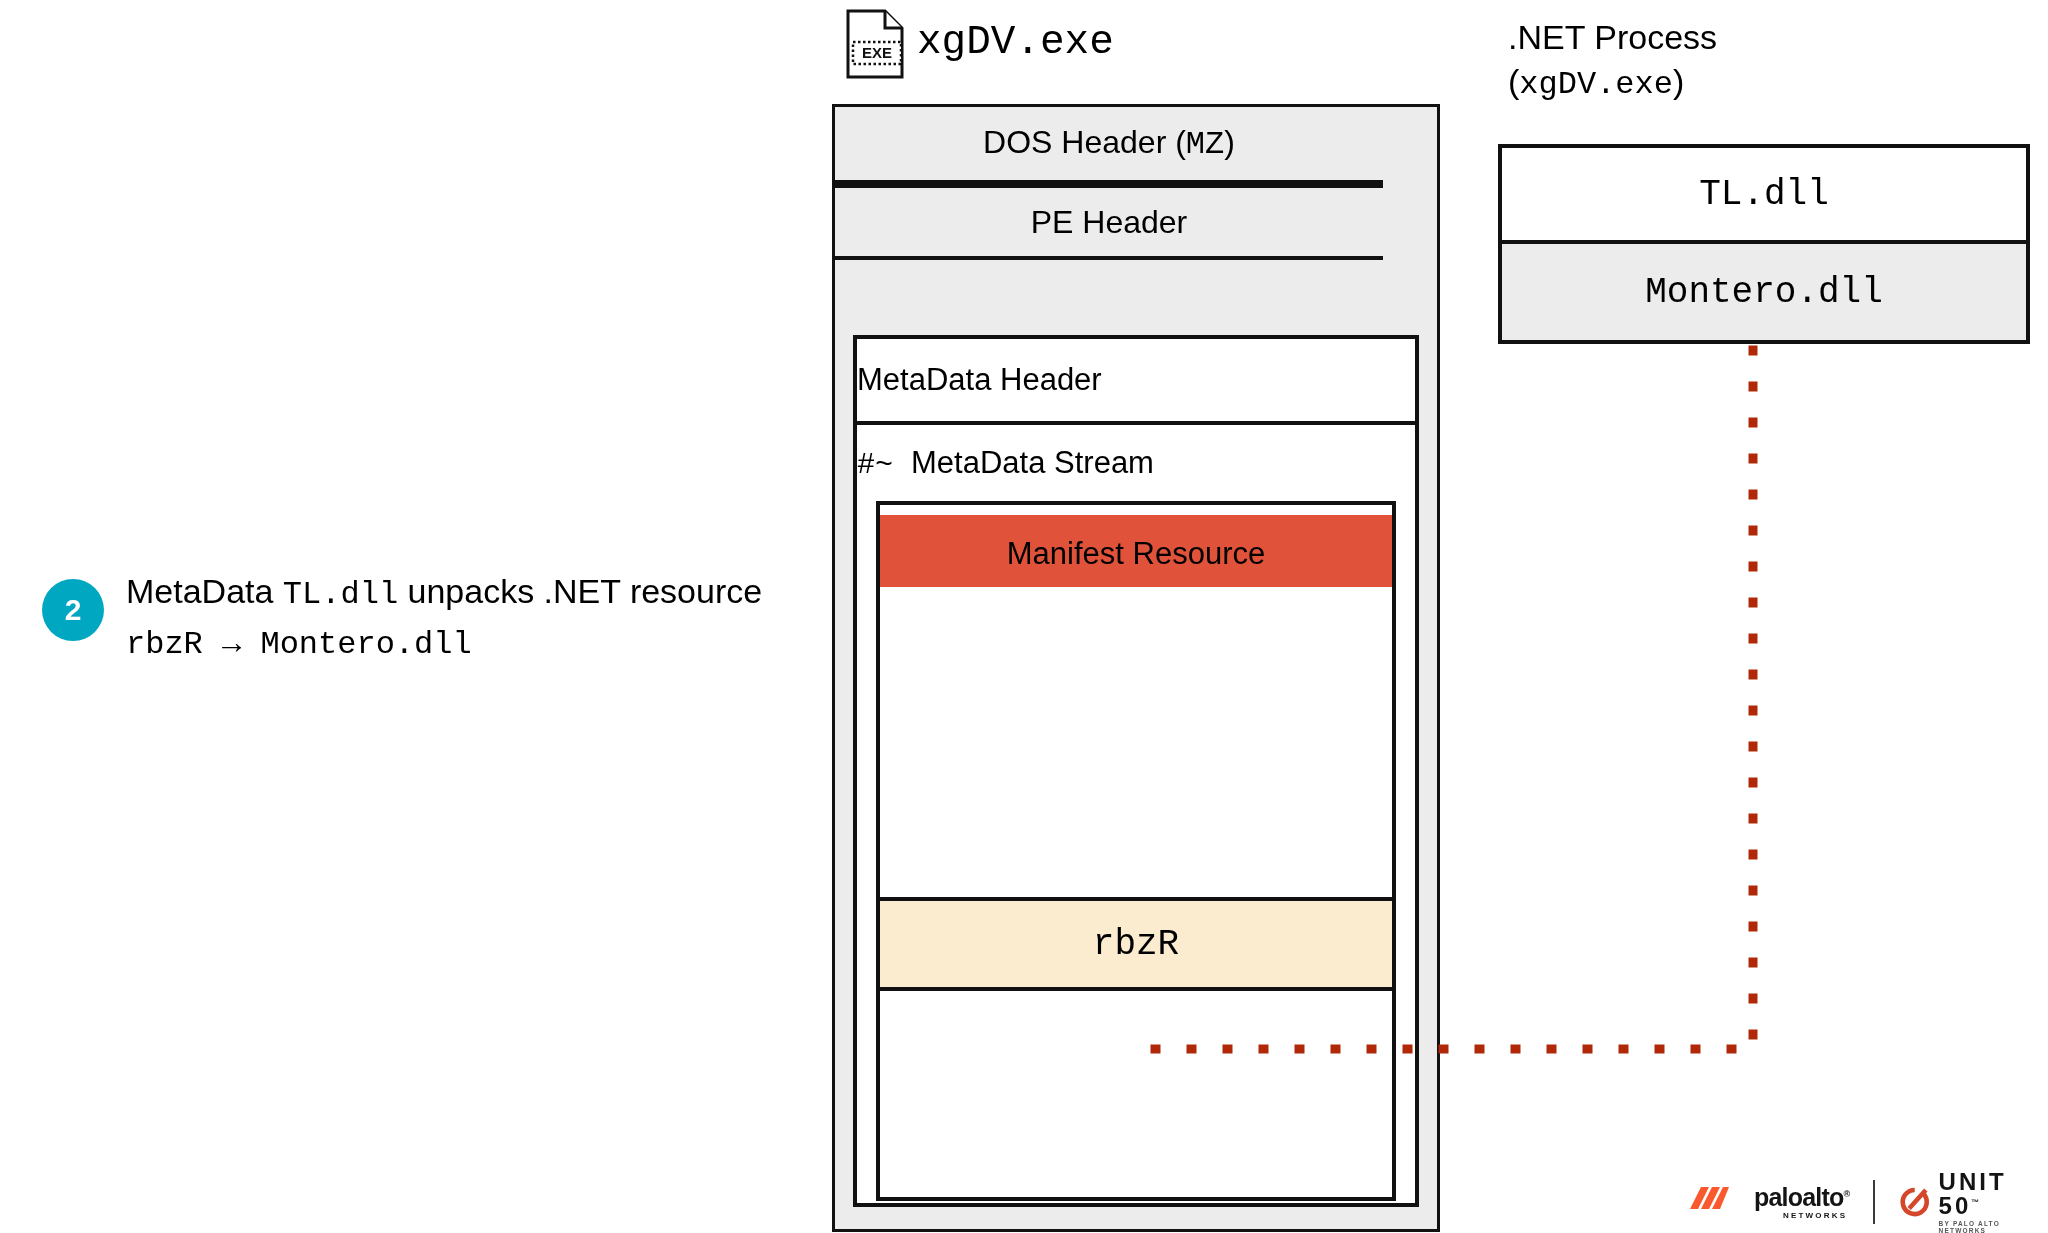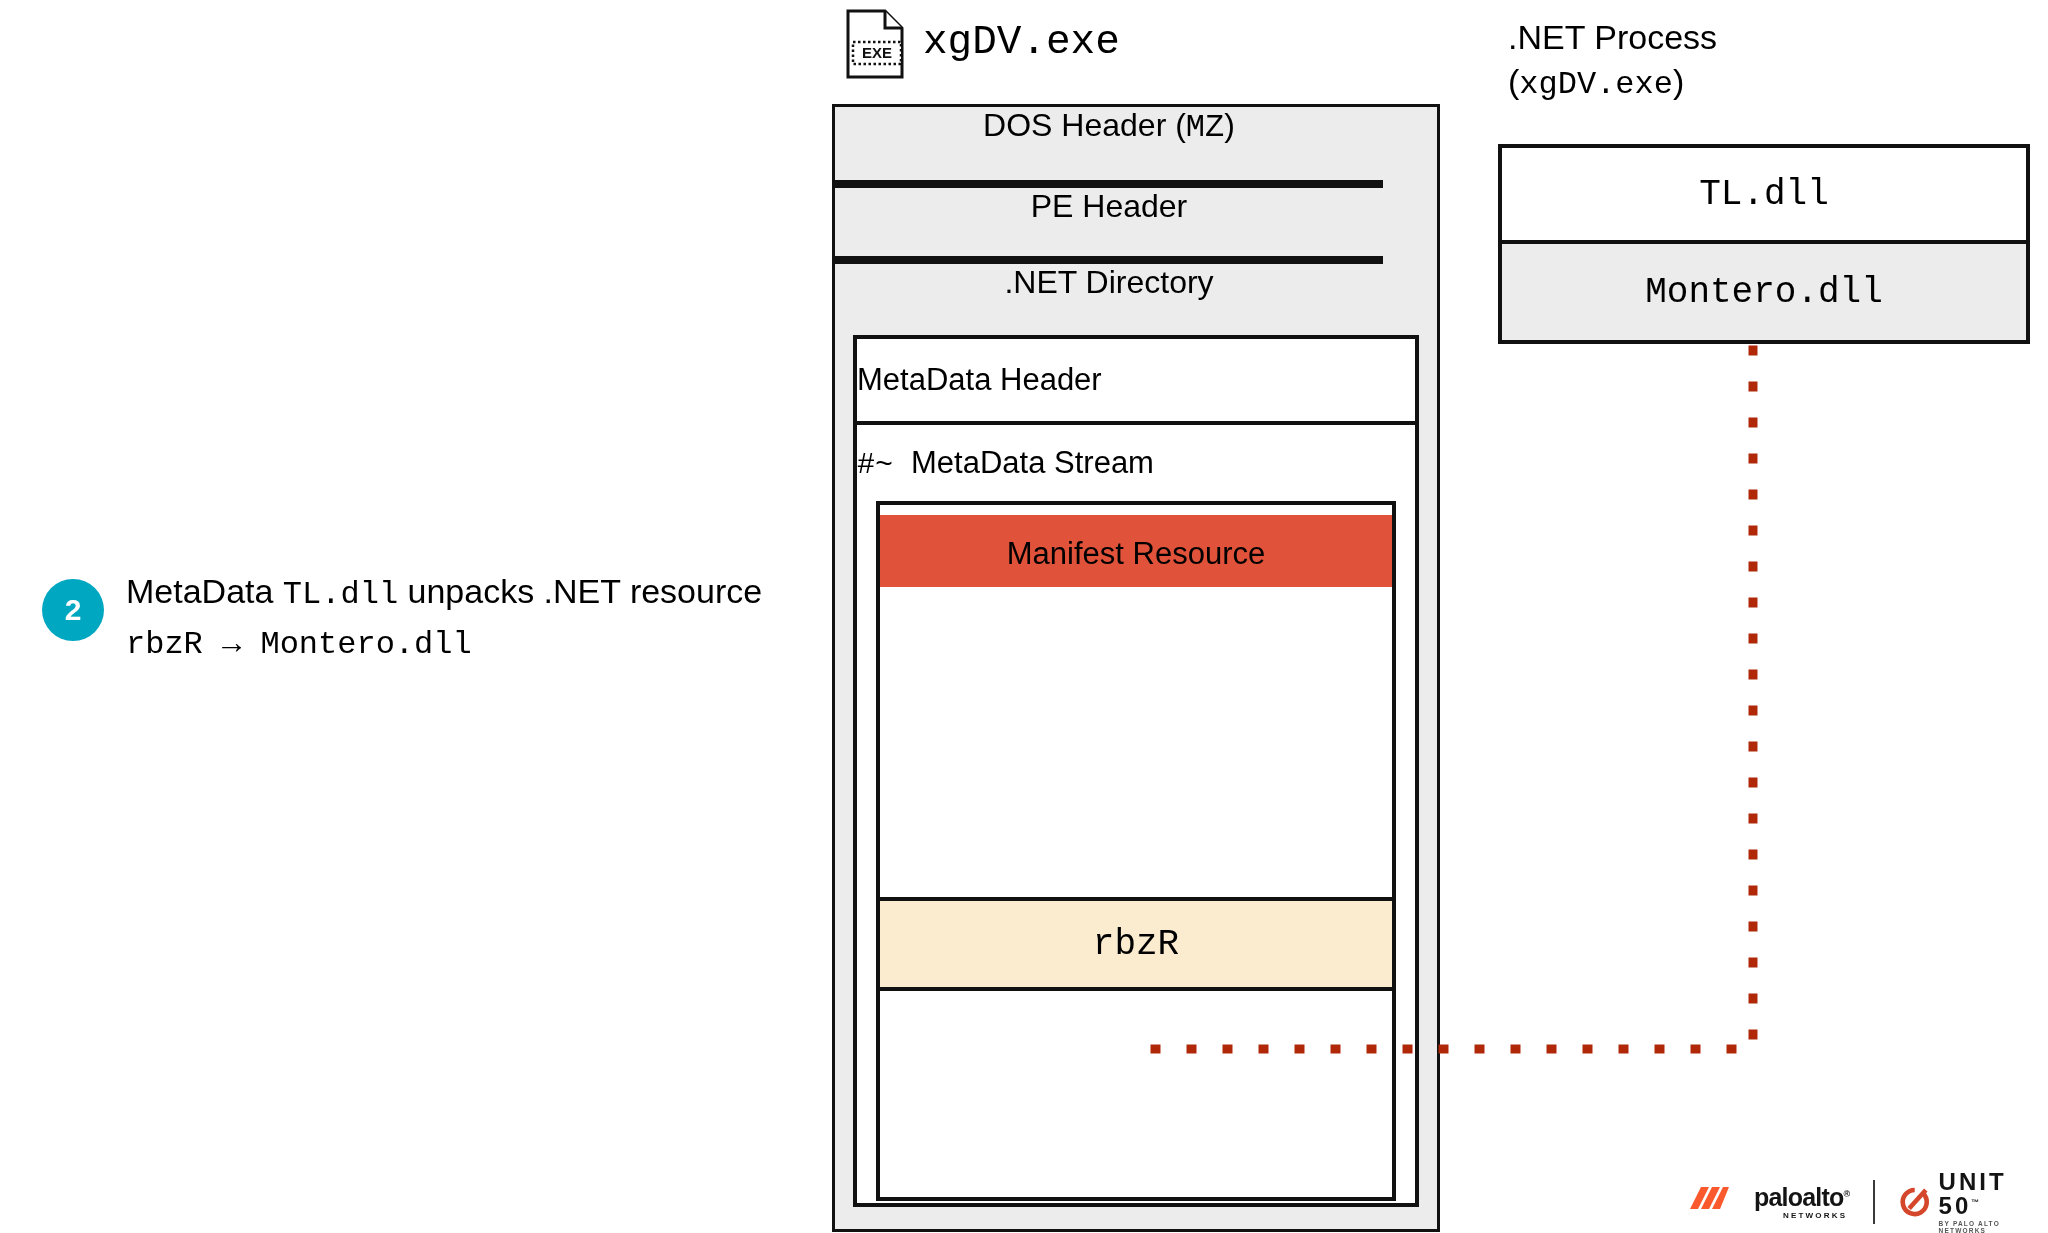--- a/index.html
+++ b/index.html
@@ -18,21 +18,21 @@
 
   .mono { font-family: "Liberation Mono", monospace; }
 
   
   #file-label {
     position: absolute;
     left: 845px;
     top: 8px;
     display: flex;
     align-items: center;
-    gap: 16px;
+    gap: 10px;
     height: 72px;
   }
   #exe-doc-icon { width: 62px; height: 72px; display: block; }
   #file-label .fname {
     font-family: "Liberation Mono", monospace;
     font-size: 41px;
     letter-spacing: 0px;
     line-height: 1;
     padding-bottom: 4px;
   }
@@ -51,21 +51,21 @@
 
   .pe-row {
     position: absolute;
     left: 0px;
     width: 548px;
     box-sizing: border-box;
     border-top: 4px solid #111111;
     border-bottom: 4px solid #111111;
     background: #ececec;
     display: flex;
-    align-items: flex-start;
+    align-items: center;
     justify-content: center;
     font-size: 32px;
   }
 
   #row-dos    { top: 0px;   height: 77px; border-top: none; }
   #row-pe     { top: 77px;  height: 76px; }
   #row-netdir { top: 153px; height: 77px; border-bottom: none; }
 
   
   #netdir-inner {
@@ -298,23 +298,20 @@
 <div id="pe-container">
 
   <div class="pe-row" id="row-dos">
     <span><span>DOS Header (</span><span class="mono">MZ</span><span>)</span></span>
   </div>
 
   <div class="pe-row" id="row-pe">
     <span>PE Header</span>
   </div>
 
-  <div class="pe-row" id="row-netdir">
-    <span>.NET Directory</span>
-  </div>
 
   <div id="netdir-inner">
 
     <div class="inner-row" id="row-mdheader">
       <span>MetaData Header</span>
     </div>
 
     <div class="inner-row" id="row-mdstream">
       <span class="stream-text">
         <span class="hash">#~</span>

